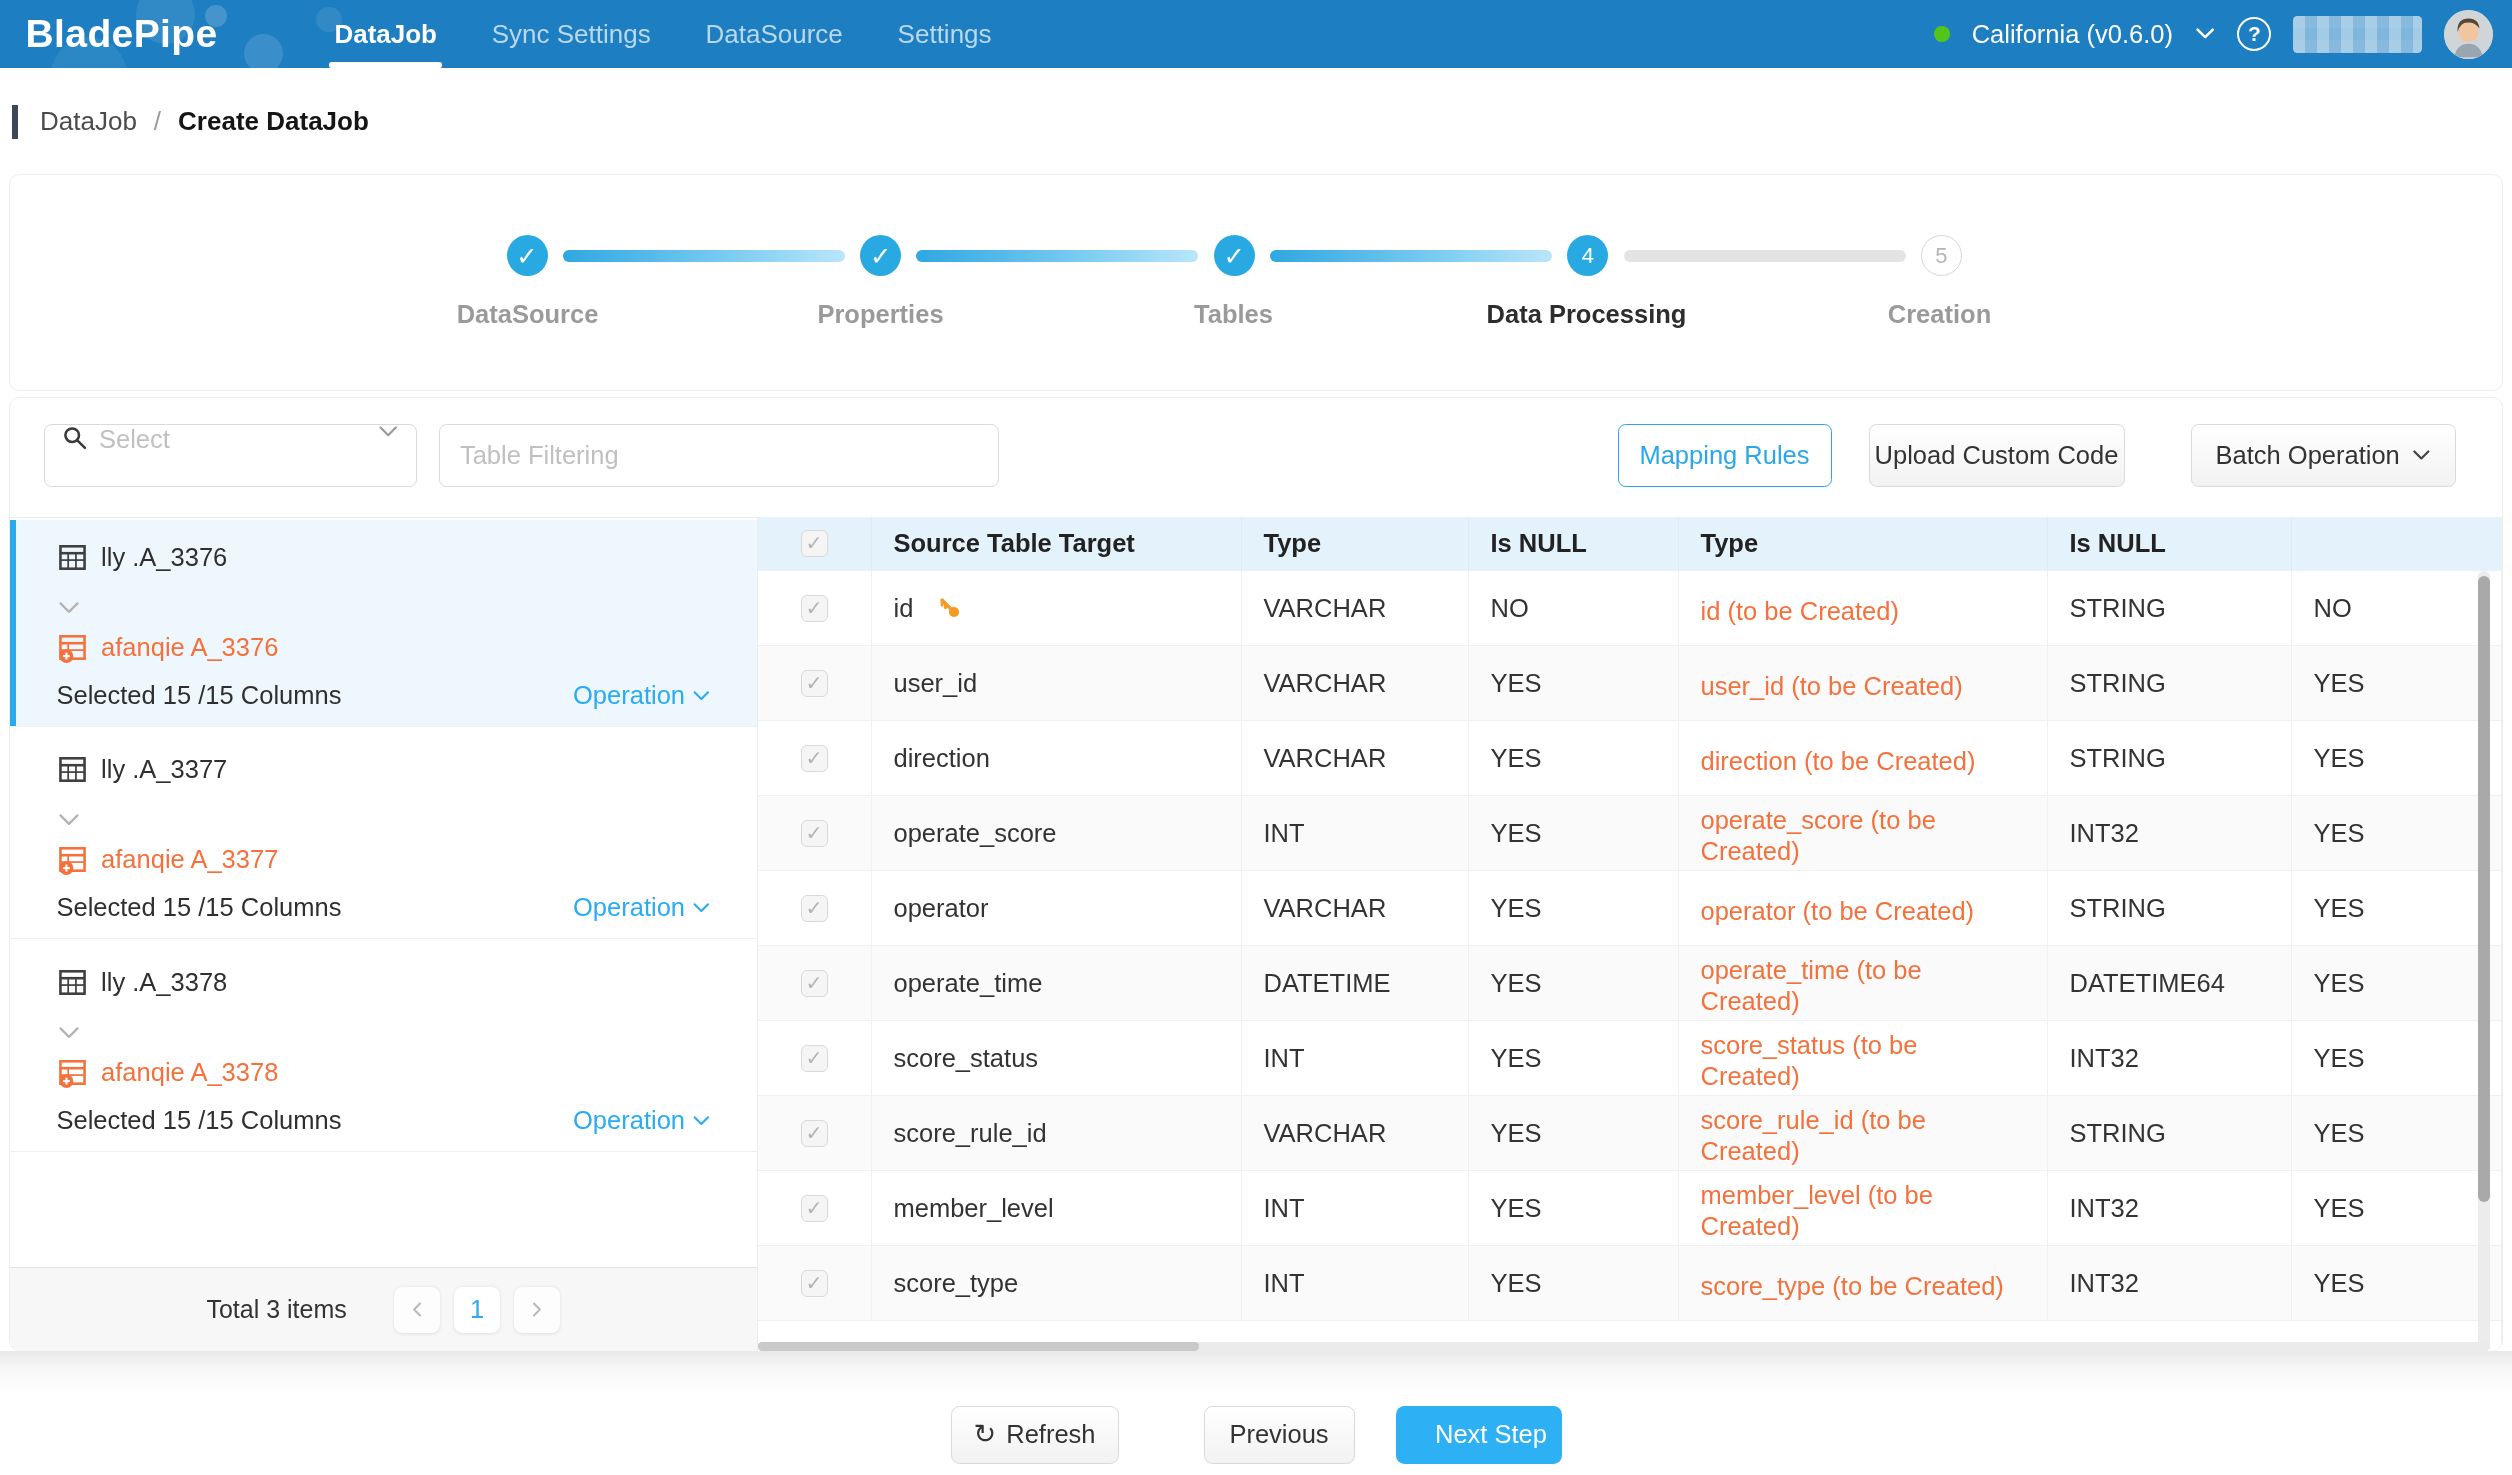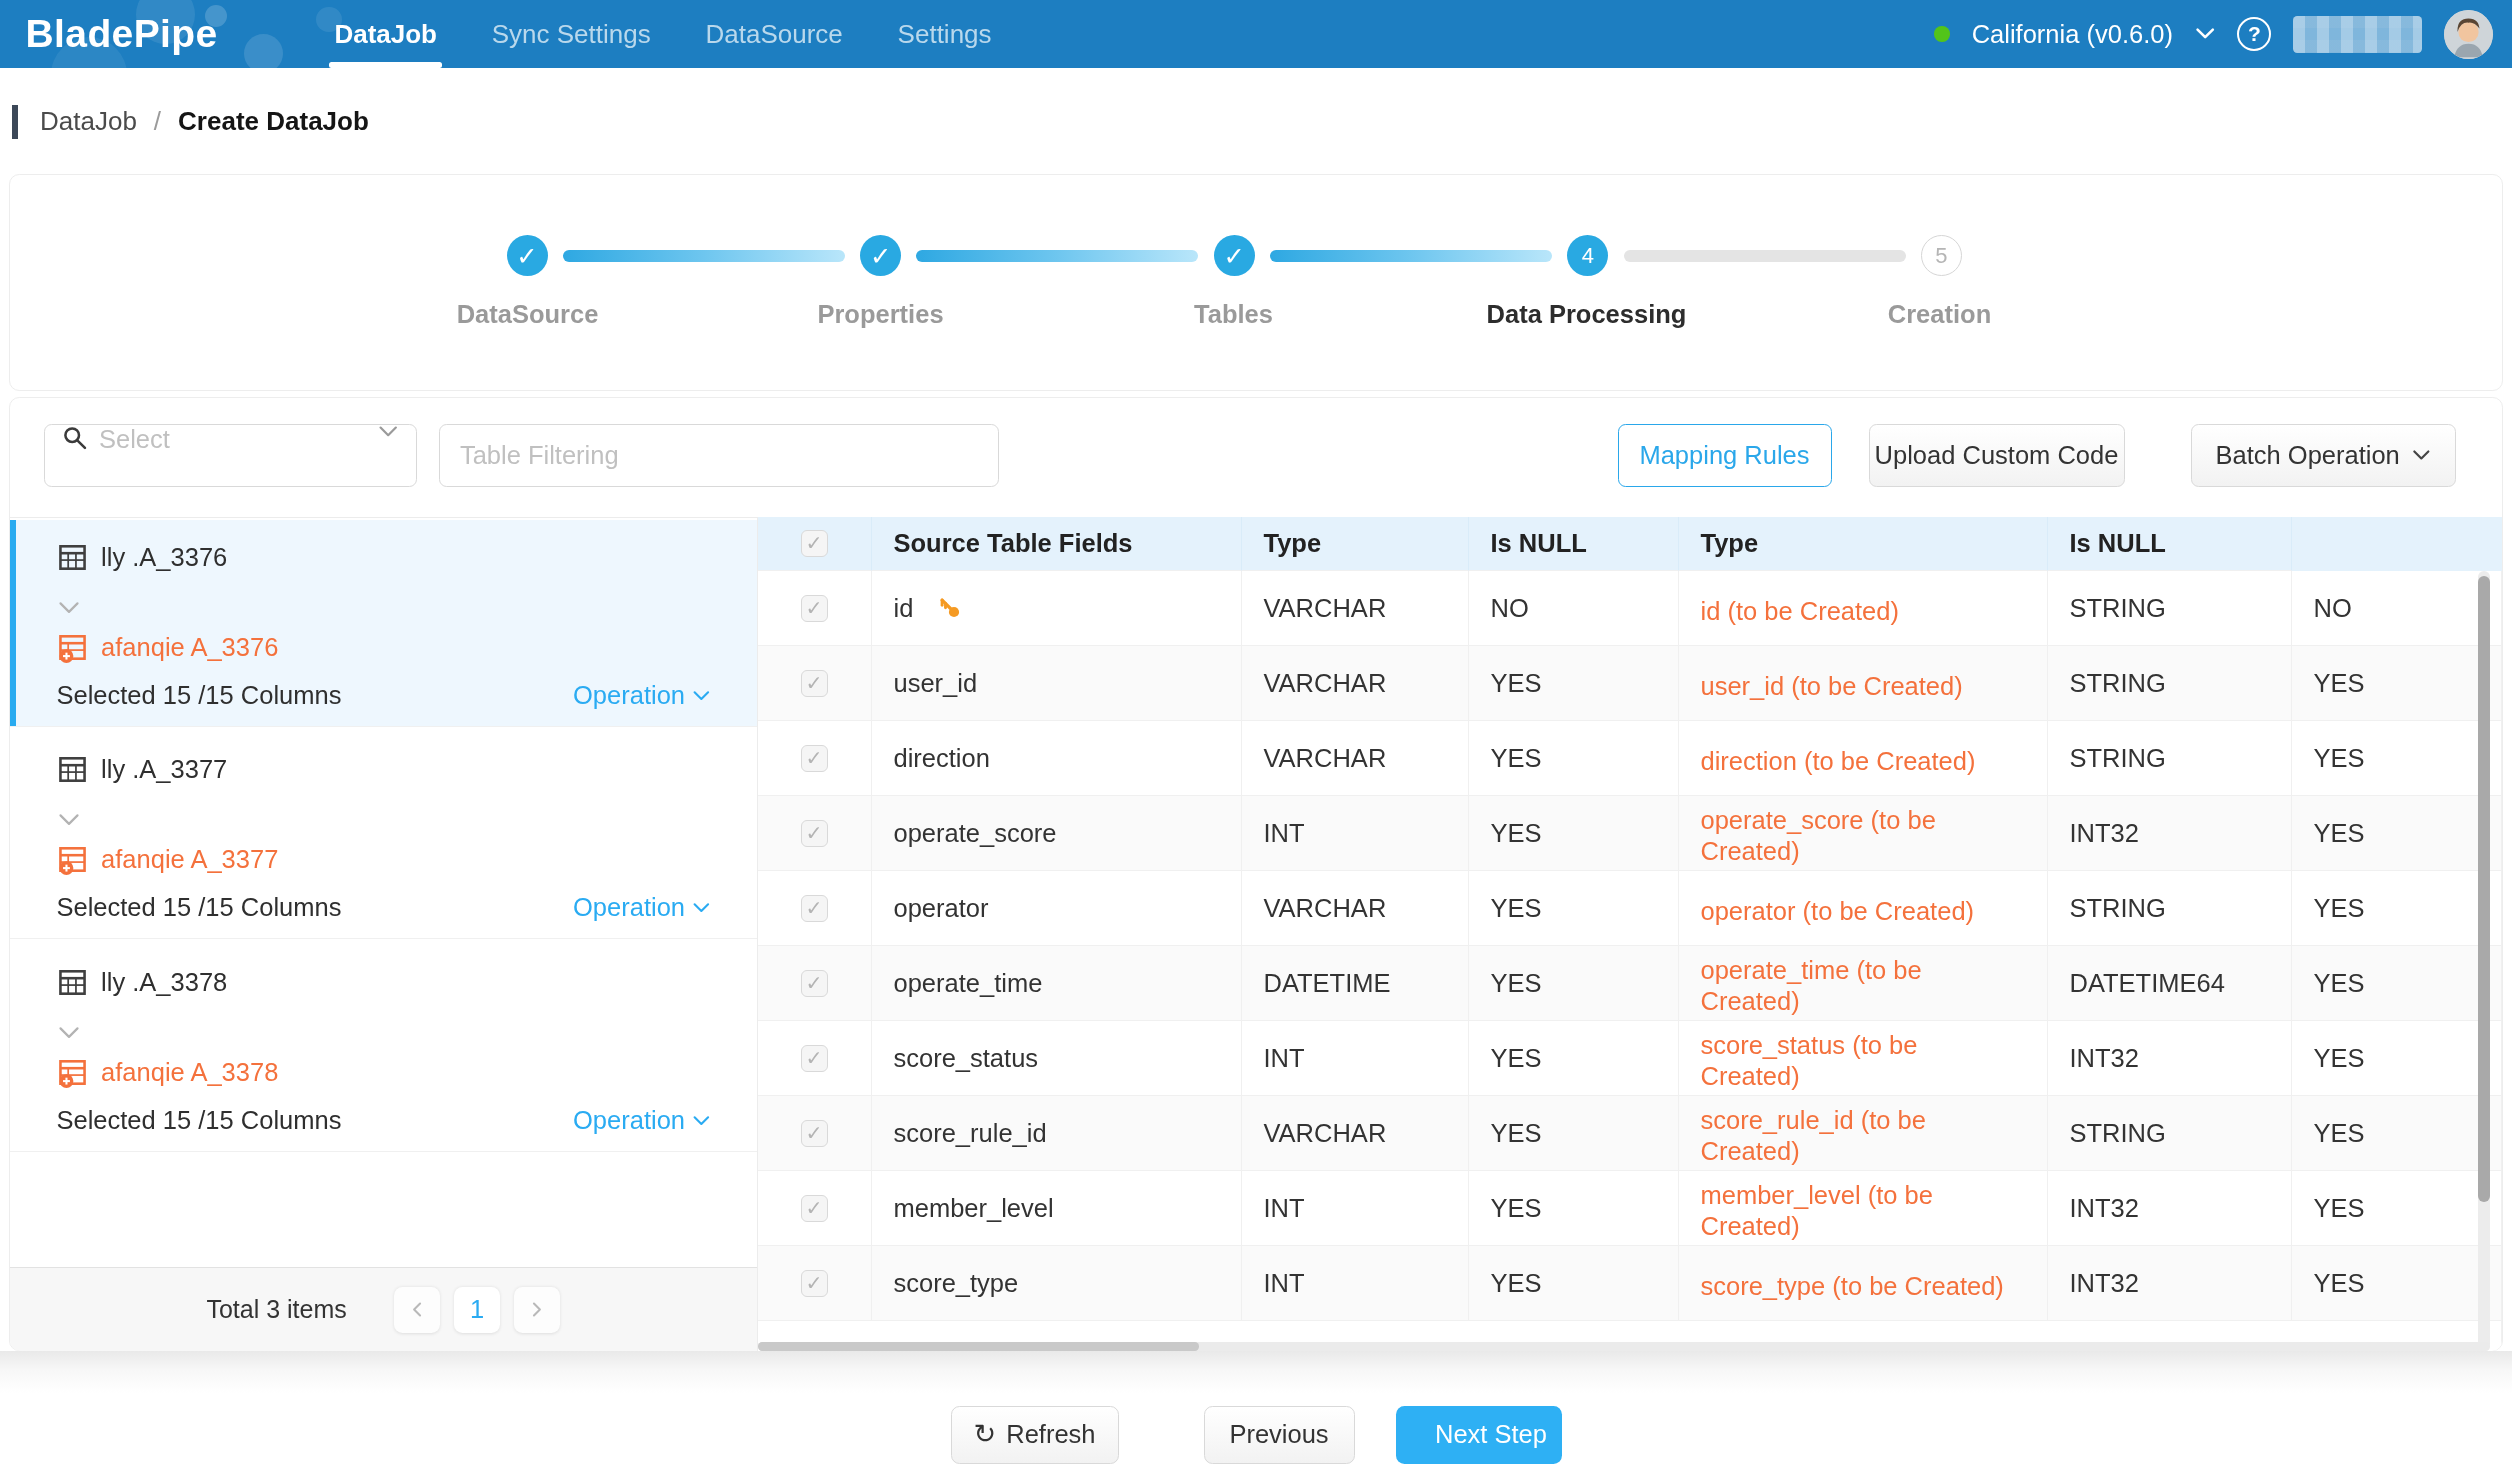--- a/index.html
+++ b/index.html
@@ -352,21 +352,21 @@
       </span>
     </div>
 
     <div class="ftable">
       <div class="thead">
         <div class="cell ccb">
             <span class="cb">
               <span class="tick">✓</span>
             </span>
           </div>
-        <div class="cell">Source Table Fields</div>
+        <div class="cell">Source Table Target</div>
         <div class="cell">Type</div>
         <div class="cell">Is NULL</div>
         <div class="cell">Type</div>
         <div class="cell">Is NULL</div>
       </div>
 
       <div class="trow z0">
         <div class="cell ccb">
             <span class="cb">
               <span class="tick">✓</span>

